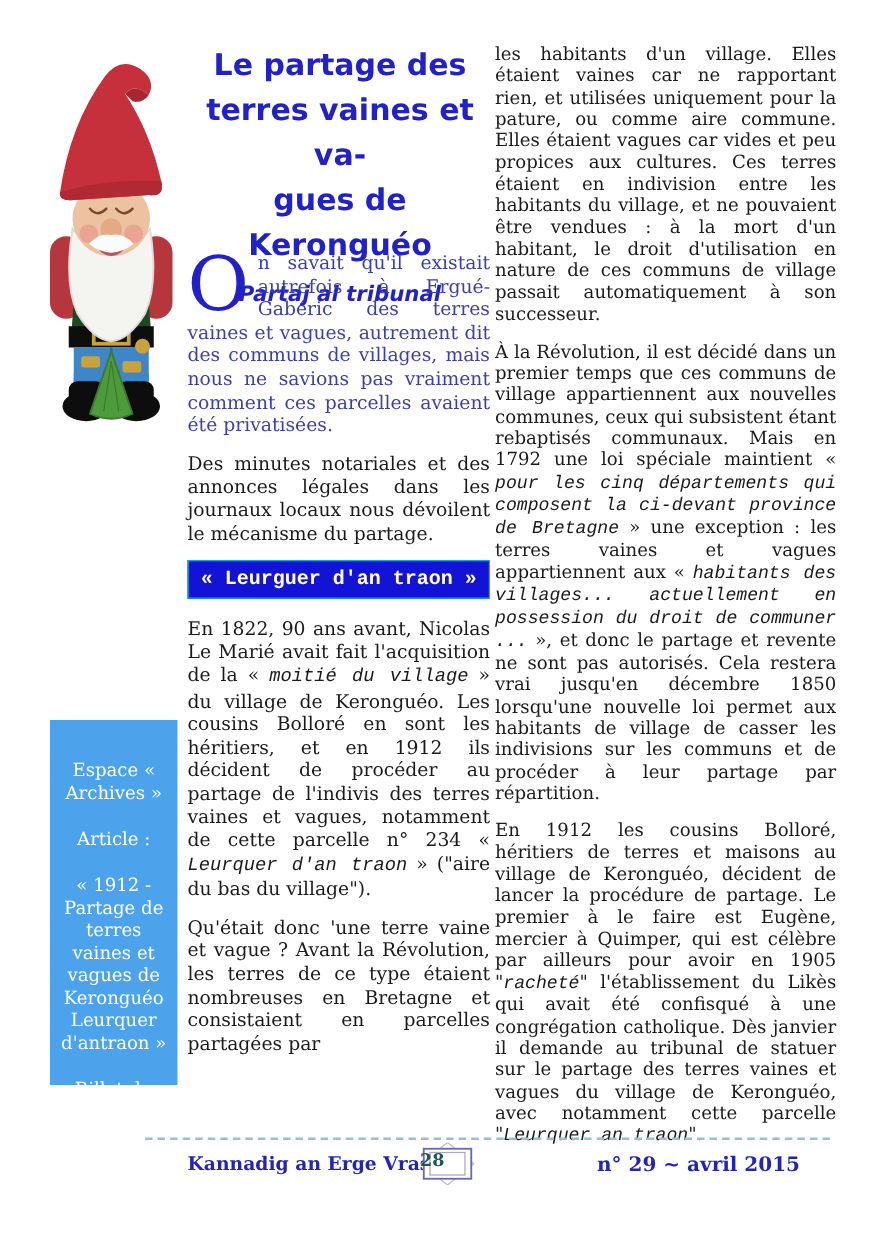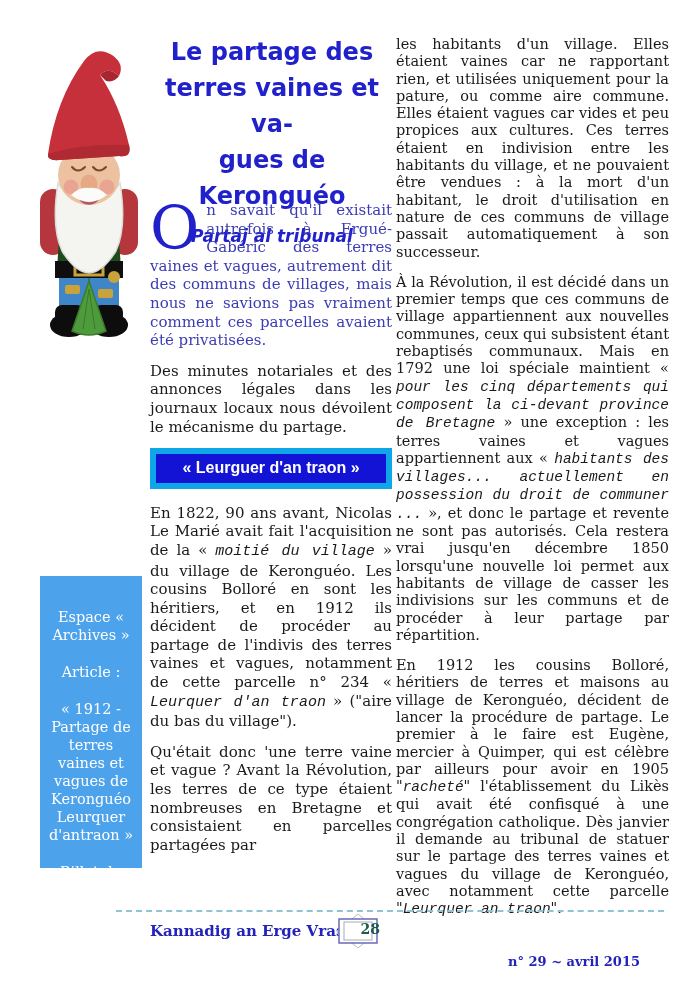--- a/index.html
+++ b/index.html
@@ -18,36 +18,36 @@
   .titleblock{position:absolute;left:147px;top:34px;width:250px;text-align:center;}
   .title{font-family:"DejaVu Sans",sans-serif;font-weight:bold;font-size:24px;line-height:36px;
          color:var(--title-blue);white-space:pre-line;margin:0;}
   .subtitle{margin-top:12px;font-style:italic;font-weight:bold;font-size:17px;color:var(--title-blue);
             font-family:"DejaVu Sans",sans-serif;}
   .col-mid{position:absolute;left:150px;top:201px;width:242px;font-size:15px;line-height:18.6px;
            text-align:justify;}
   .col-mid p{margin:0 0 12px 0;}
   .p-blue{color:var(--body-blue);}
   .dropcap{float:left;font-size:60px;line-height:48px;padding:3px 7px 0 0;color:var(--title-blue);}
-  .banner{background:var(--banner-bg);border:6px solid #0ea5e9;color:#ffffff;text-align:center;
-          font-family:Liberation Sans, sans-serif;font-weight:bold;font-size:16px;padding:5px 0;
+  .banner{background:var(--banner-bg);border:1px solid #0ea5e9;color:#ffffff;text-align:center;
+          font-family:Liberation Mono, monospace;font-weight:bold;font-size:16px;padding:5px 0;
           margin:3px 0 15px 0;}
   .col-right{position:absolute;left:396px;top:36px;width:273px;font-size:14.5px;line-height:17.3px;
              text-align:justify;}
   .col-right p{margin:0 0 13px 0;}
   .it{font-style:italic;font-family:Liberation Mono, monospace;}
   .sidebar{position:absolute;left:40px;top:576px;width:102px;height:292px;background:var(--sidebar-bg);
            color:#ffffff;text-align:center;font-size:14.5px;line-height:18px;padding:32px 5px;
            box-sizing:border-box;}
   .sidebar p{margin:0 0 19px 0;}
   .footer-line{position:absolute;left:116px;top:910px;width:548px;border-top:2px dashed var(--dash);}
   .footer-left{position:absolute;left:150px;top:922px;font-weight:bold;font-size:15px;color:var(--footer-blue);}
-  .footer-right{position:absolute;right:60px;top:922px;font-weight:bold;font-size:13px;color:var(--footer-blue);margin-top:32px;}
+  .footer-right{position:absolute;right:60px;top:922px;font-weight:bold;font-size:16px;color:var(--footer-blue);}
   .ornament{position:absolute;left:336px;top:914px;width:44px;height:34px;}
-  .ornament .num{position:absolute;left:0;top:7px;width:44px;text-align:right;font-weight:bold;
+  .ornament .num{position:absolute;left:0;top:7px;width:44px;text-align:left;font-weight:bold;
                  font-size:14px;color:var(--page-num);}
 </style>
 </head>
 <body>
 
 <div class="page">
 
   <div class="gnome">
     <svg viewBox="0 0 122 302" width="122" height="304">
 

